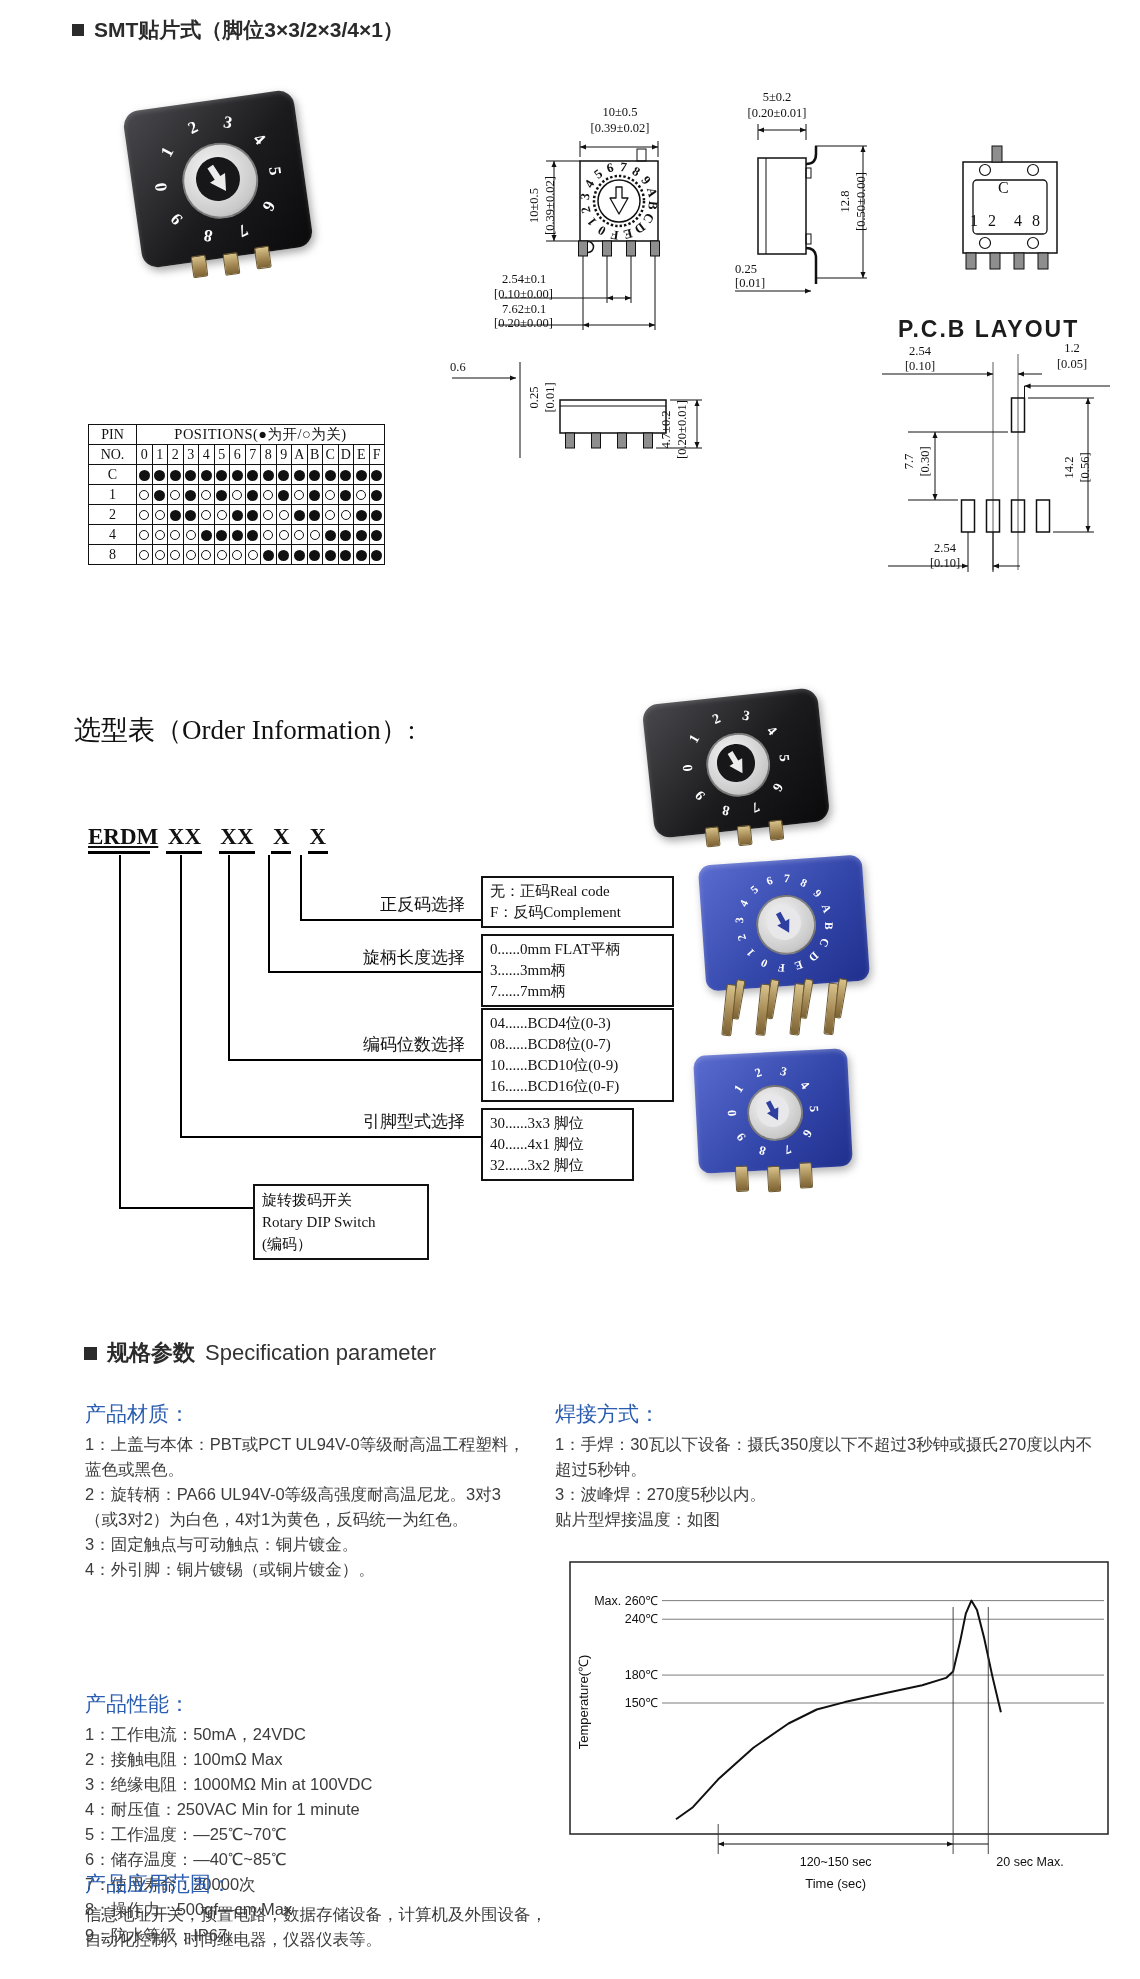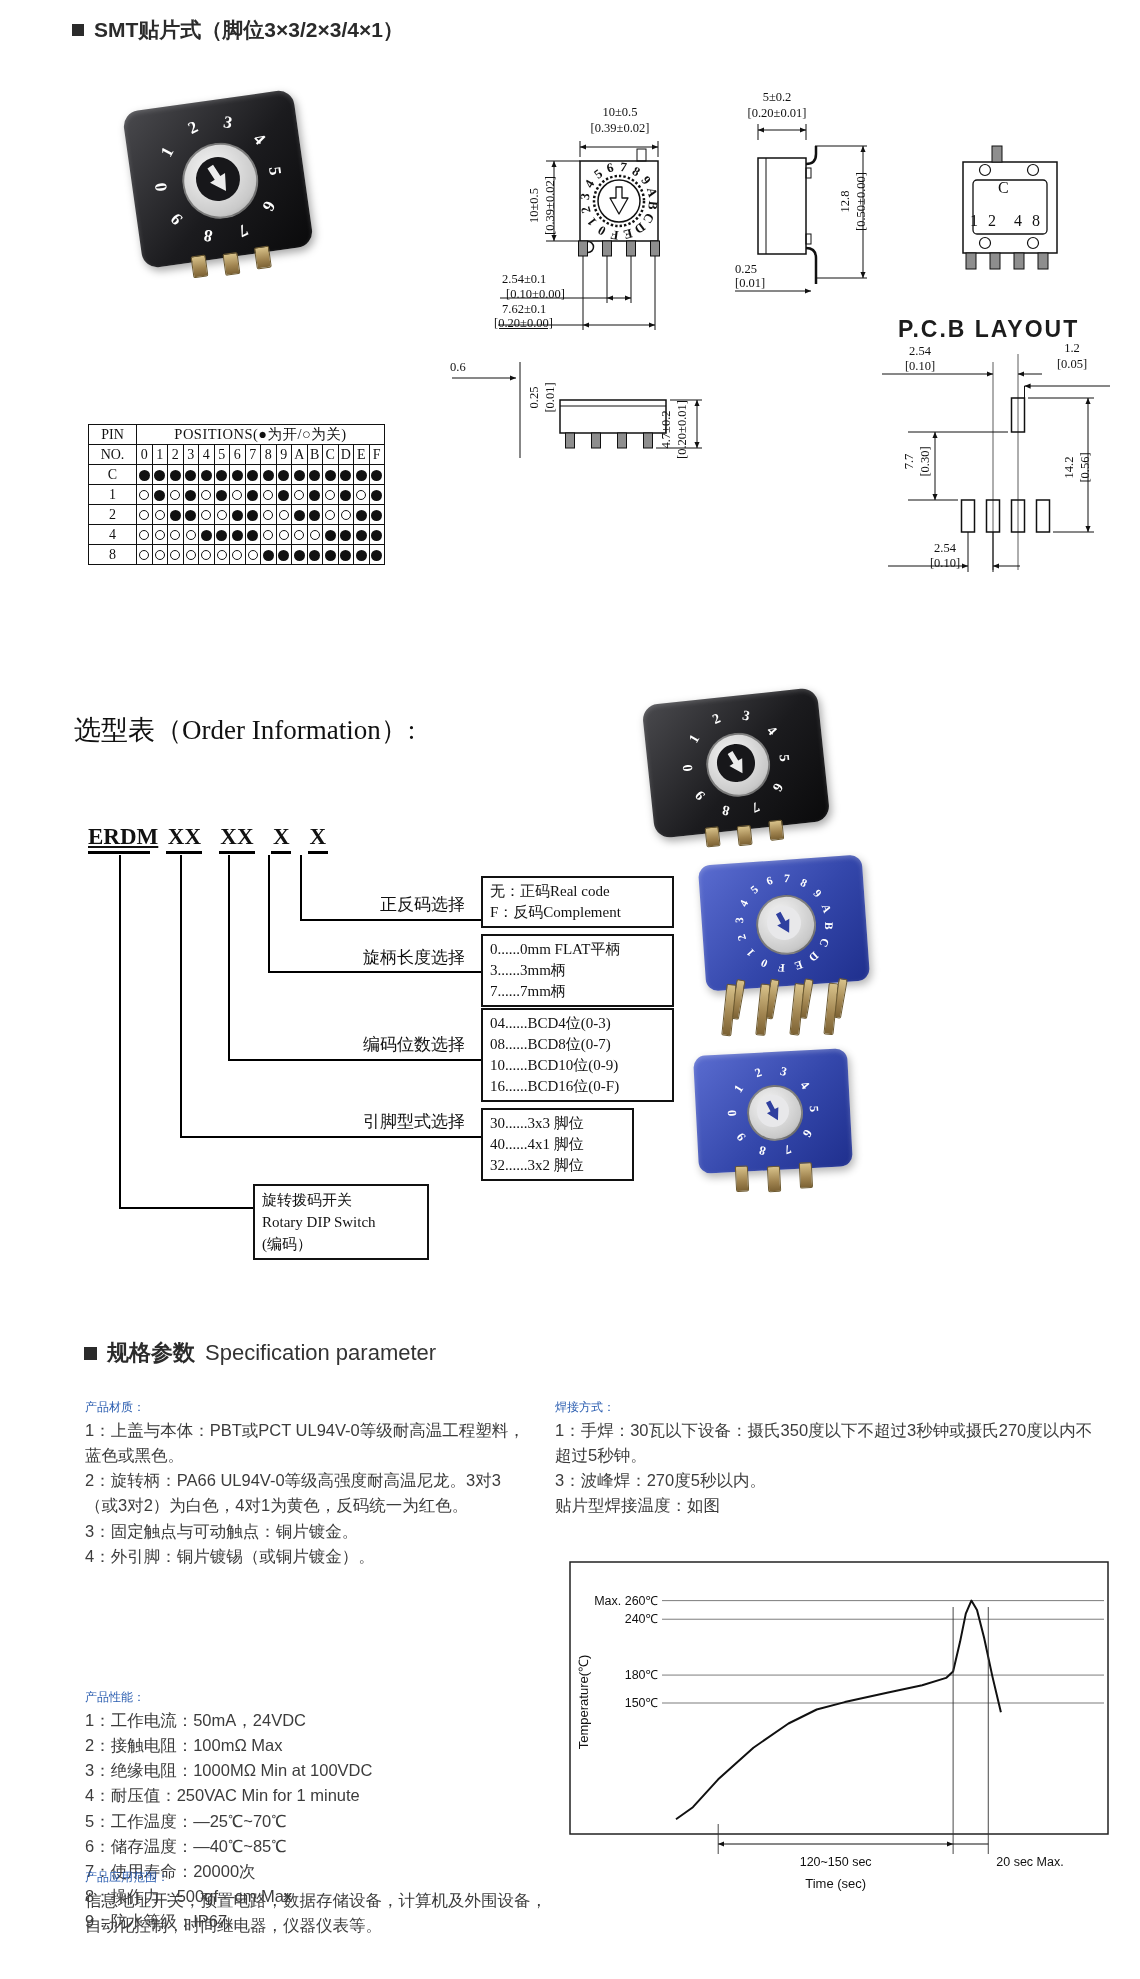--- a/index.html
+++ b/index.html
@@ -53,21 +53,21 @@
   .sw-face{position:absolute;border-radius:50%;}
   .sw-face.black{background:#17171a;}
   .sw-face.blue{background:#e8e8ea;}
   .sw-pin{position:absolute;background:linear-gradient(180deg,#d8c28a,#a08450 60%,#7c6234);
         border:1px solid #6d5a30;border-radius:2px;}
   .ring-holder{position:absolute;width:0;height:0;}
   .ring-ch{position:absolute;left:-9px;top:-10px;width:18px;height:20px;line-height:20px;text-align:center;
         font-family:"Liberation Serif",serif;font-weight:700;transform-origin:50% 50%;}
   
   .spec-block{position:absolute;font-size:16.5px;line-height:1.52;color:#3c3c3c;}
-  .spec-title{color:#2a5db0;font-size:12px;margin-bottom:2px;}
+  .spec-title{color:#2a5db0;font-size:21px;margin-bottom:2px;}
   .tline{min-height:10px;}
   
   #chart-wrap{position:absolute;left:558px;top:1552px;width:582px;height:345px;}
   text{font-family:"Liberation Sans",sans-serif;}
 </style>
 </head>
 <body>
 
 <div class="doc-title">
   <span class="sq-marker"></span>
@@ -157,23 +157,23 @@
     <span class="ring-ch" style="transform: rotate(480deg) translate(0px, -34px); font-size: 13px; color: rgb(17, 17, 17);">C</span>
     <span class="ring-ch" style="transform: rotate(502.5deg) translate(0px, -34px); font-size: 13px; color: rgb(17, 17, 17);">D</span>
     <span class="ring-ch" style="transform: rotate(525deg) translate(0px, -34px); font-size: 13px; color: rgb(17, 17, 17);">E</span>
     <span class="ring-ch" style="transform: rotate(547.5deg) translate(0px, -34px); font-size: 13px; color: rgb(17, 17, 17);">F</span>
   </div>
 <span class="dim dimc" style="left:580px;top:105px;width:80px;">10±0.5</span>
 <span class="dim dimc" style="left:580px;top:121px;width:80px;">[0.39±0.02]</span>
 <span class="dim dimv" style="left:492px;top:198px;width:84px;">10±0.5</span>
 <span class="dim dimv" style="left:508px;top:198px;width:84px;">[0.39±0.02]</span>
 <span class="dim" style="left:502px;top:272px;">2.54±0.1</span>
-<span class="dim" style="left:506px;top:287px;">[0.10±0.00]</span>
+<span class="dim" style="left:494px;top:287px;">[0.10±0.00]</span>
 <span class="dim" style="left:502px;top:302px;">7.62±0.1</span>
-<span class="dim" style="left:494px;top:316px;text-decoration:underline;">[0.20±0.00]</span>
+<span class="dim" style="left:494px;top:316px;">[0.20±0.00]</span>
 
 <svg class="abs" style="left:735px;top:88px;" width="145" height="215" viewBox="0 0 145 215">
   <defs>
     <marker id="ah_s" viewBox="0 0 8 8" refX="7" refY="4" markerWidth="7" markerHeight="7" orient="auto-start-reverse">
       <path d="M0,1L7,4L0,7Z" fill="#111"></path>
     </marker>
   </defs>
   <g>
     <line class="dl" x1="23" y1="36" x2="23" y2="52"></line>
       <line class="dl" x1="71" y1="36" x2="71" y2="52"></line>

